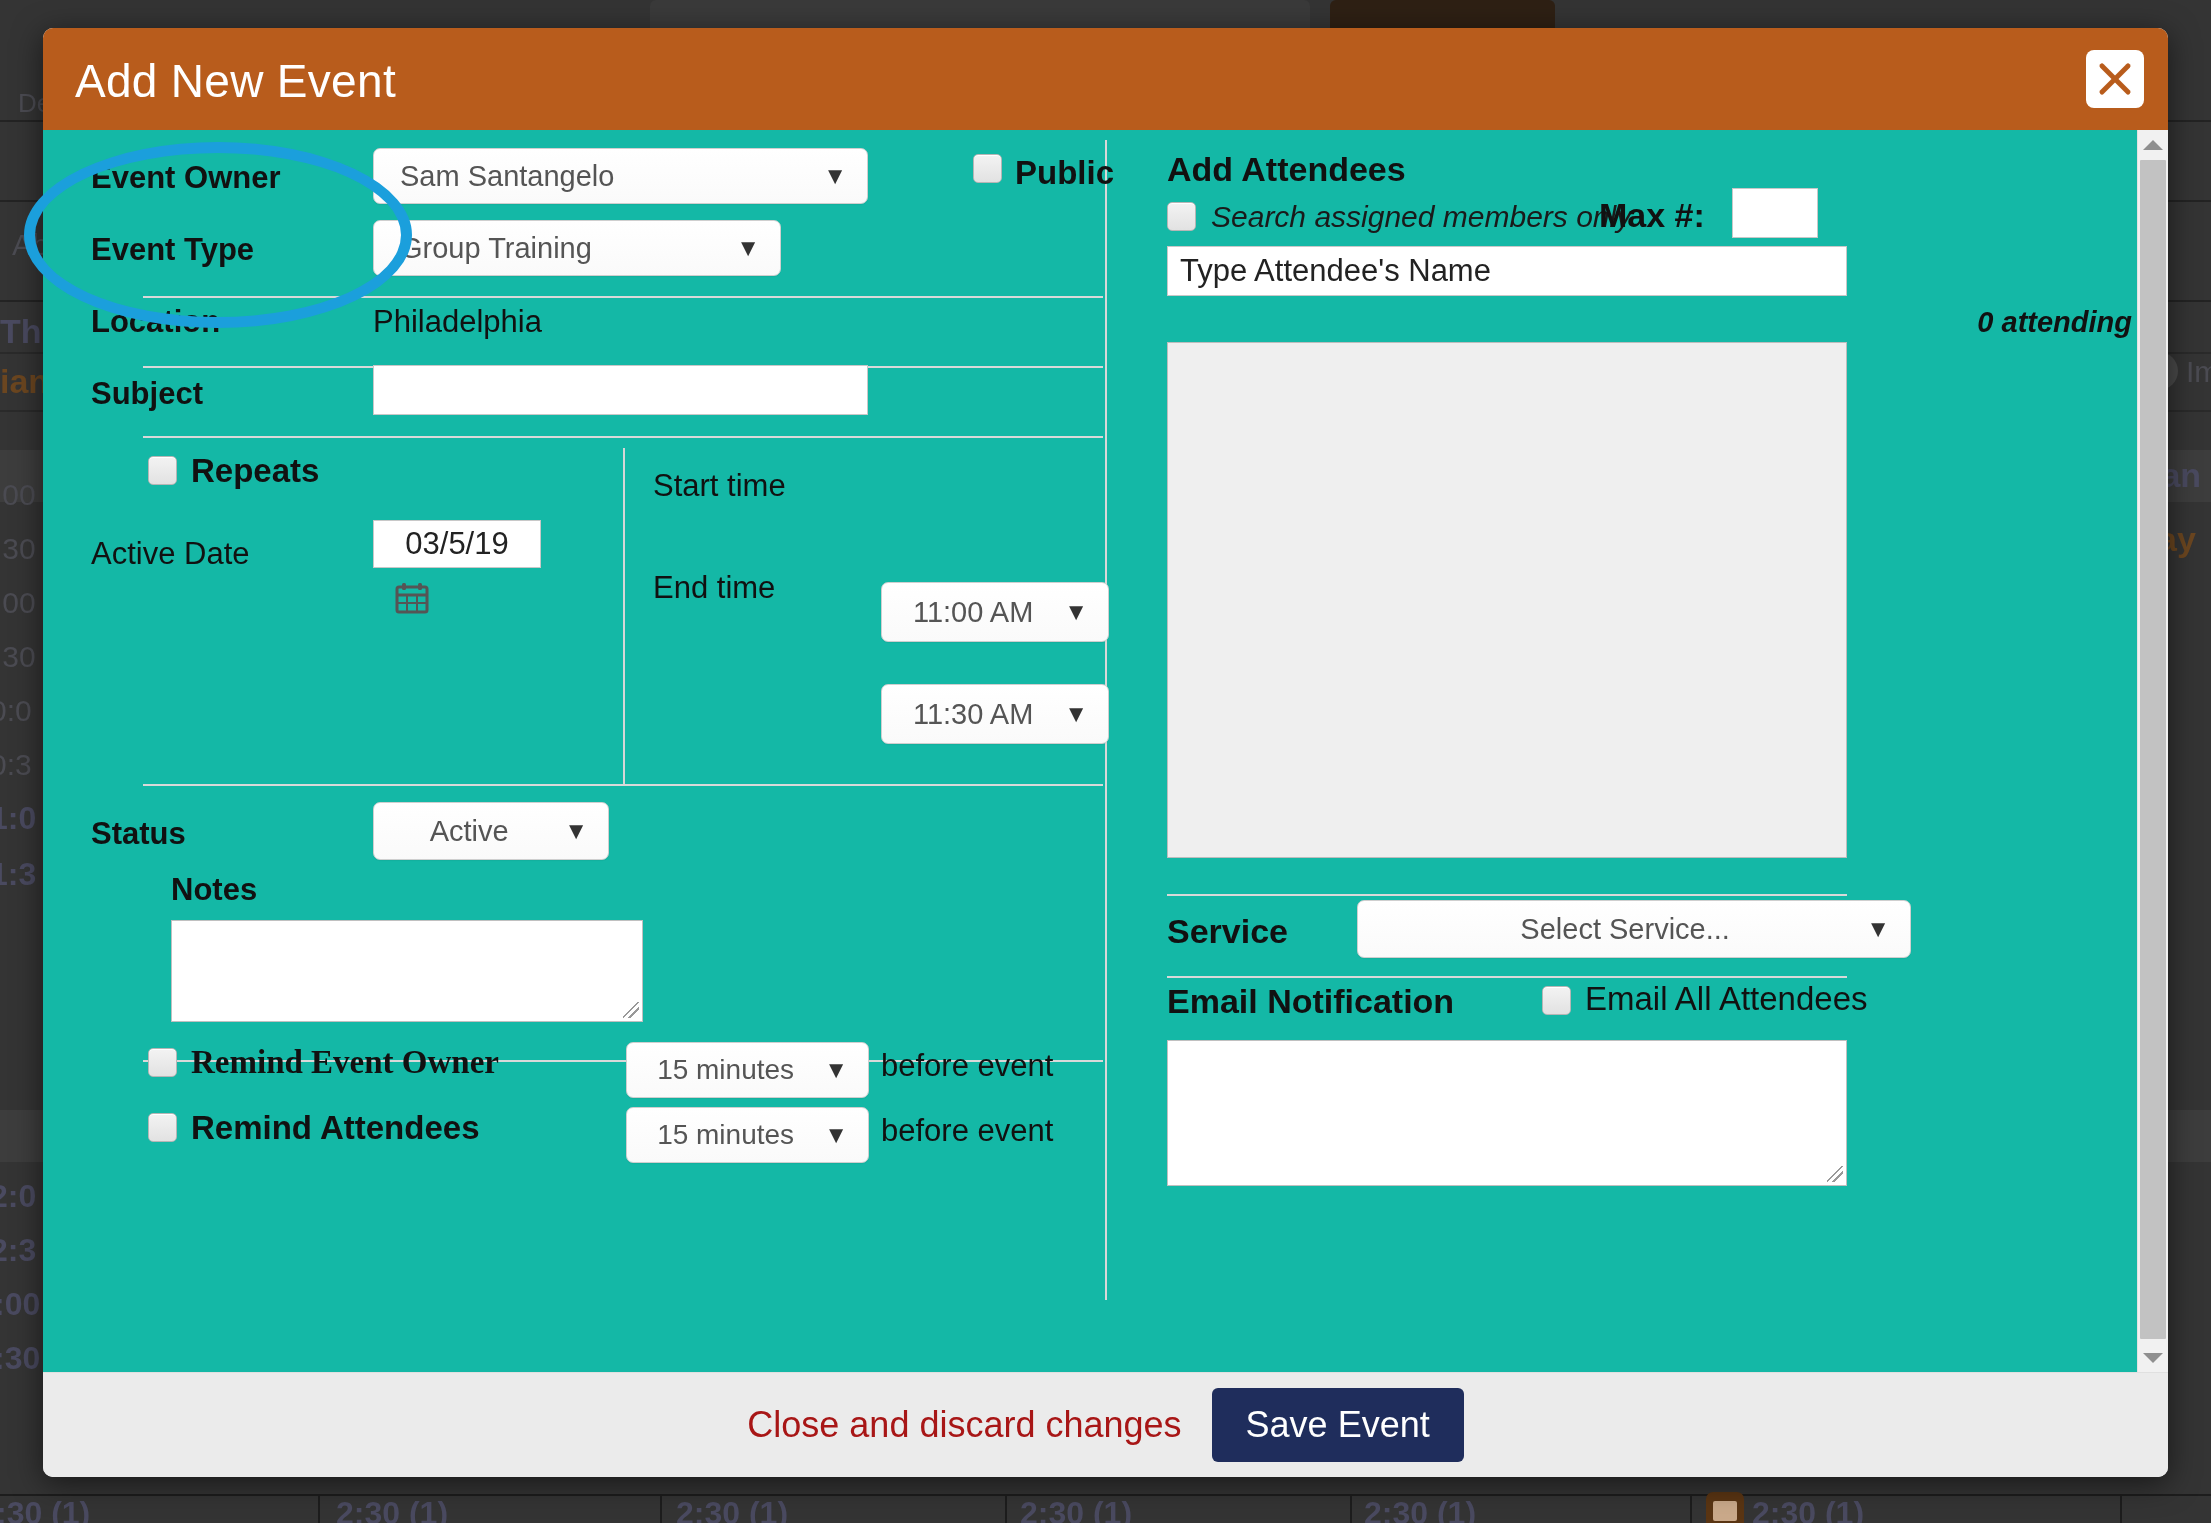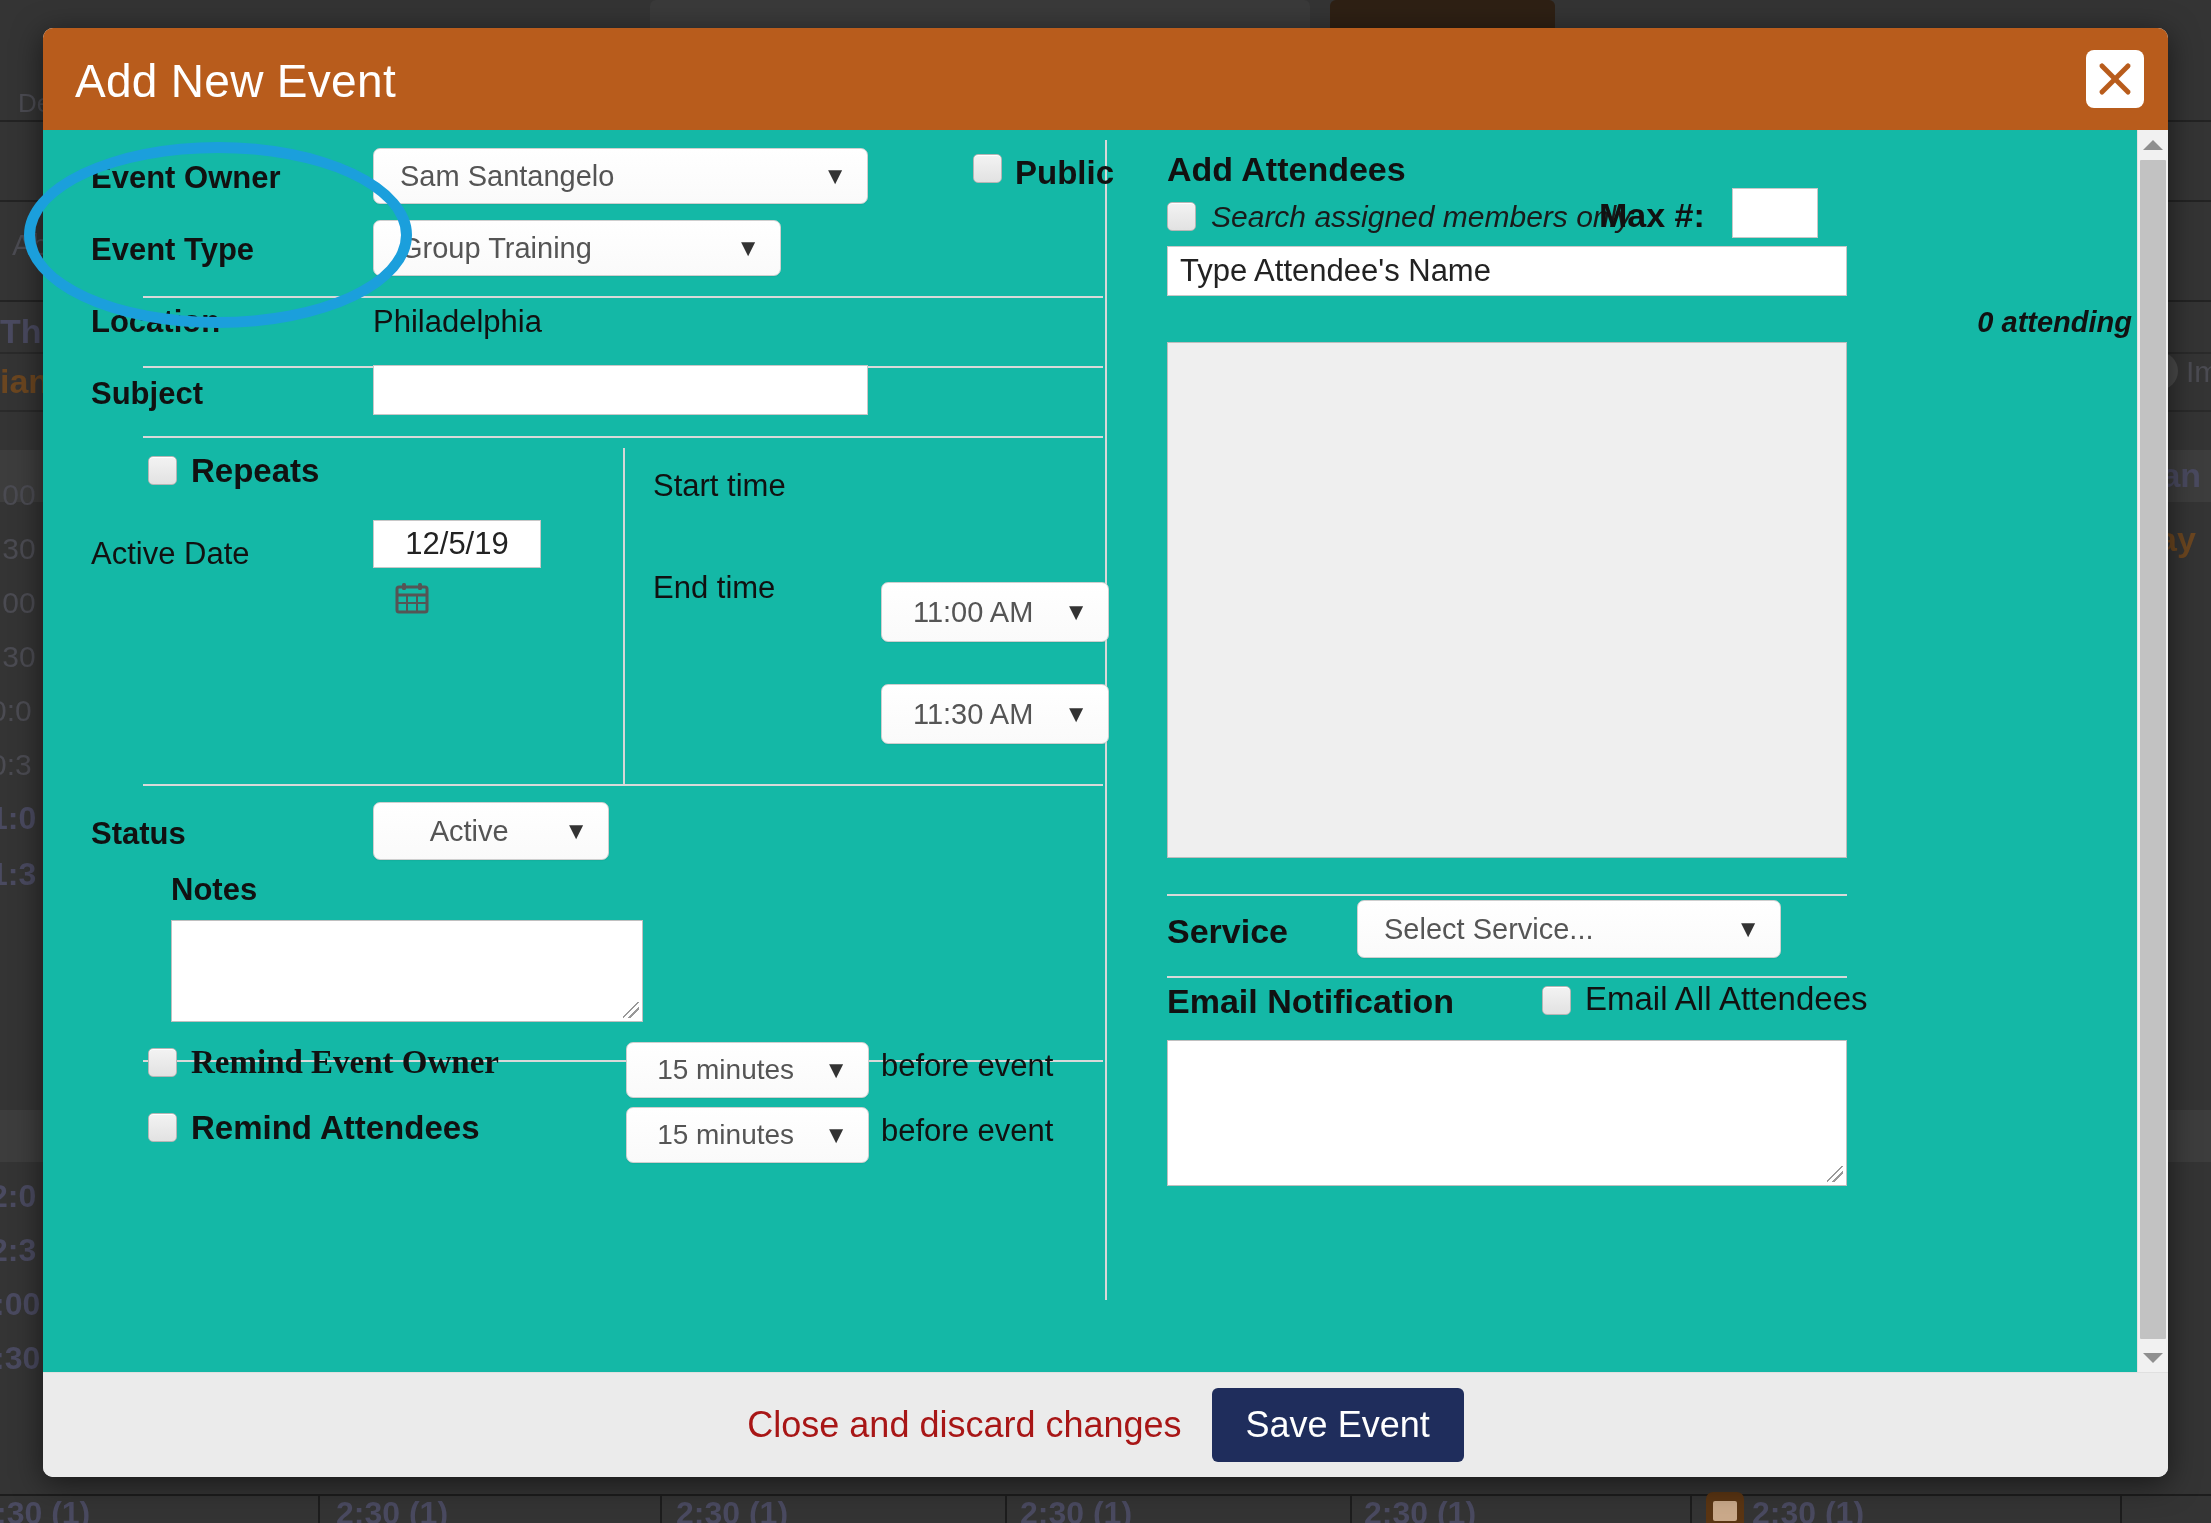--- a/index.html
+++ b/index.html
@@ -223,21 +223,21 @@
         <div class="sep" style="left:100px;top:236px;width:960px;" data-name="field-divider"></div>
 
         <div class="lbl row" style="left:48px;top:246px;" data-name="subject-label">Subject</div>
         <div class="inp" style="left:330px;top:235px;width:495px;height:50px;" data-name="subject-input" placeholder=""></div>
 
         <div class="sep" style="left:100px;top:306px;width:960px;" data-name="field-divider"></div>
 
         <div class="cb" style="left:105px;top:326px;" data-name="repeats-checkbox"></div>
         <div class="lbl row" style="left:148px;top:322px;font-size:33px;" data-name="repeats-label">Repeats</div>
 
-        <div class="inp" style="left:330px;top:390px;width:168px;height:48px;justify-content:center;font-size:31px;" data-name="start-date-input">12/5/19</div>
+        <div class="inp" style="left:330px;top:390px;width:168px;height:48px;justify-content:center;font-size:31px;" data-name="start-date-input">03/5/19</div>
         <div class="lbl row" style="left:48px;top:406px;font-weight:normal;" data-name="start-date-label">Active Date</div>
         <div class="cal-ico" style="left:352px;top:452px;" data-name="calendar-icon">
           <svg width="34" height="32" viewBox="0 0 34 32">
             <rect x="2" y="5" width="30" height="25" rx="2" fill="none" stroke="#555" stroke-width="3"></rect>
             <rect x="7" y="1" width="4" height="7" rx="1.5" fill="#555"></rect>
             <rect x="23" y="1" width="4" height="7" rx="1.5" fill="#555"></rect>
             <line x1="2" y1="13" x2="32" y2="13" stroke="#555" stroke-width="3"></line>
             <line x1="12" y1="13" x2="12" y2="30" stroke="#555" stroke-width="2"></line>
             <line x1="22" y1="13" x2="22" y2="30" stroke="#555" stroke-width="2"></line>
             <line x1="2" y1="21" x2="32" y2="21" stroke="#555" stroke-width="2"></line>
@@ -305,21 +305,21 @@
 
         <div class="inp" style="left:60px;top:116px;width:680px;height:50px;font-size:31px;color:#222;" data-name="attendee-name-input">Type Attendee's Name</div>
 
         <div class="bolditalic row" style="right:8px;top:176px;position:absolute;" data-name="attending-count">0 attending</div>
 
         <div class="attend-box" style="left:60px;top:212px;width:680px;height:516px;" data-name="attendees-list-box"></div>
 
         <div class="sep" style="left:60px;top:764px;width:680px;" data-name="field-divider"></div>
 
         <div class="lbl row" style="left:60px;top:782px;font-size:34px;" data-name="service-label">Service</div>
-        <div class="sel" style="left:250px;top:770px;width:424px;height:58px;" data-name="service-select">
+        <div class="sel" style="left:250px;top:770px;width:554px;height:58px;text-align:center;" data-name="service-select">
           <span class="val" data-name="service-value">Select Service...</span>
           <span class="car" data-name="chevron-down-icon">▼</span>
         </div>
 
         <div class="sep" style="left:60px;top:846px;width:680px;" data-name="field-divider"></div>
 
         <div class="lbl row" style="left:60px;top:852px;font-size:34px;" data-name="email-notification-label">Email Notification</div>
         <div class="cb" style="left:435px;top:856px;" data-name="email-all-attendees-checkbox"></div>
         <div class="lbl-reg row" style="left:478px;top:850px;font-size:33px;" data-name="email-all-attendees-label">Email All Attendees</div>
 

